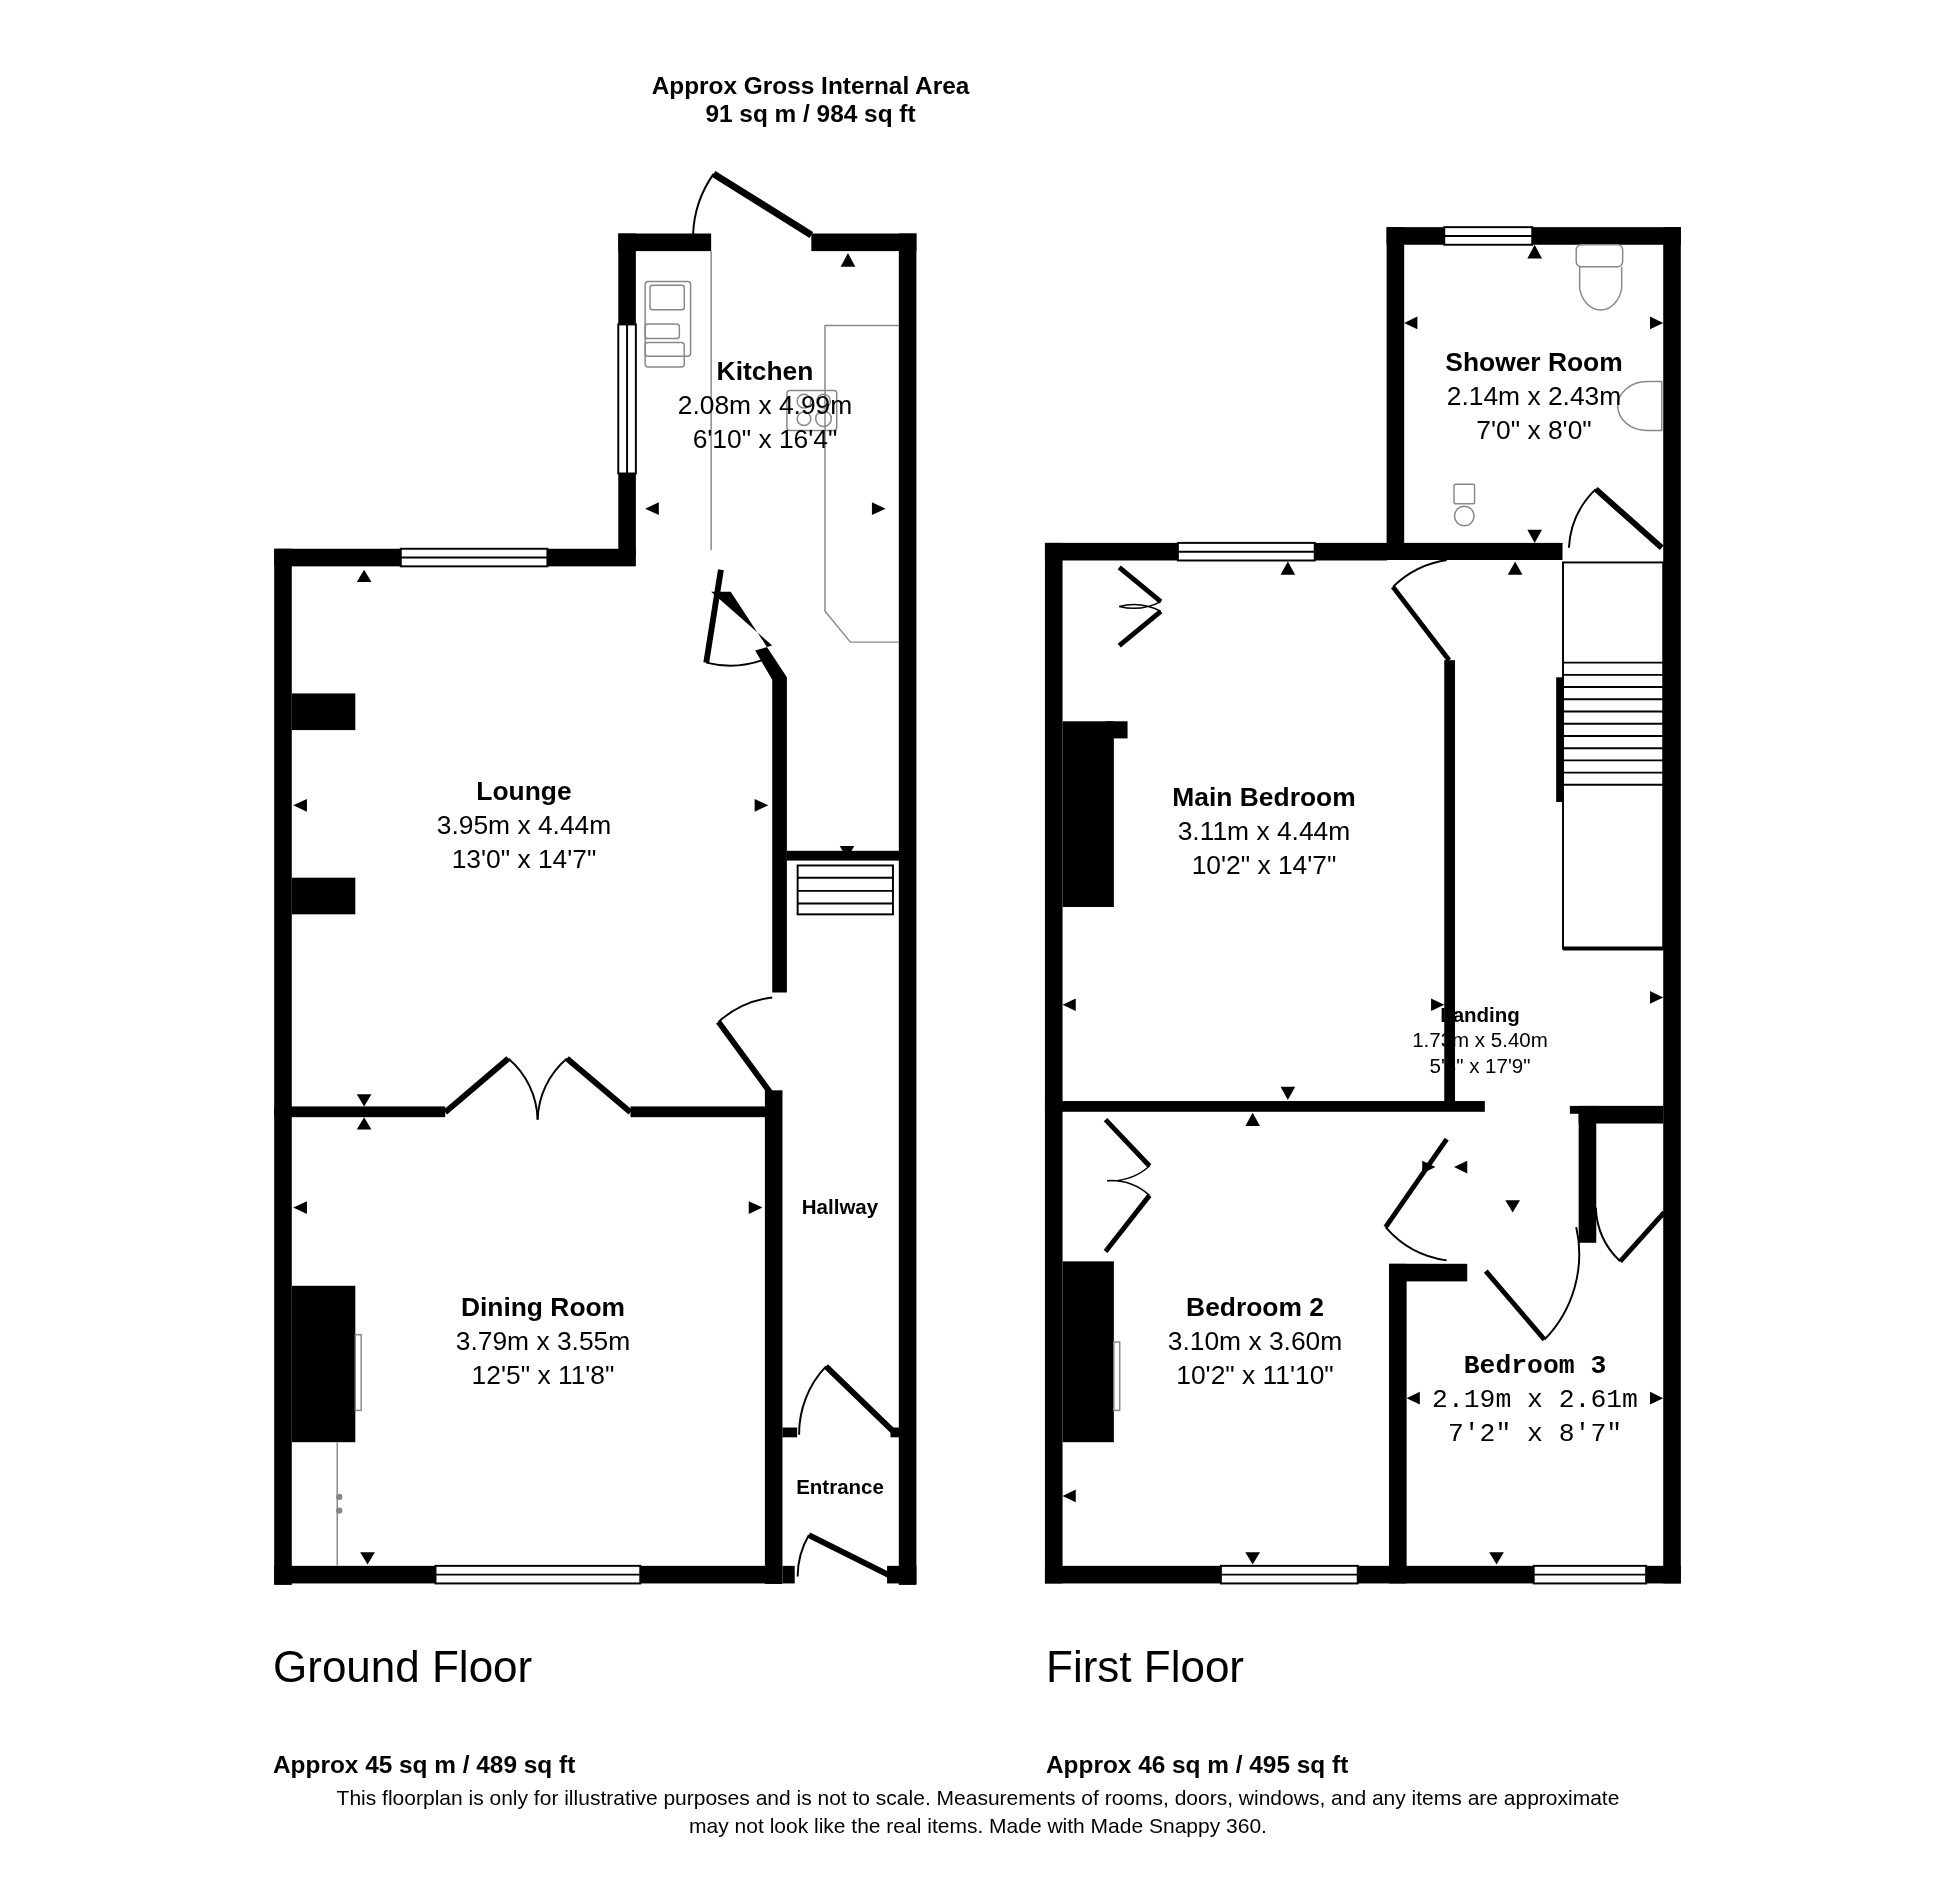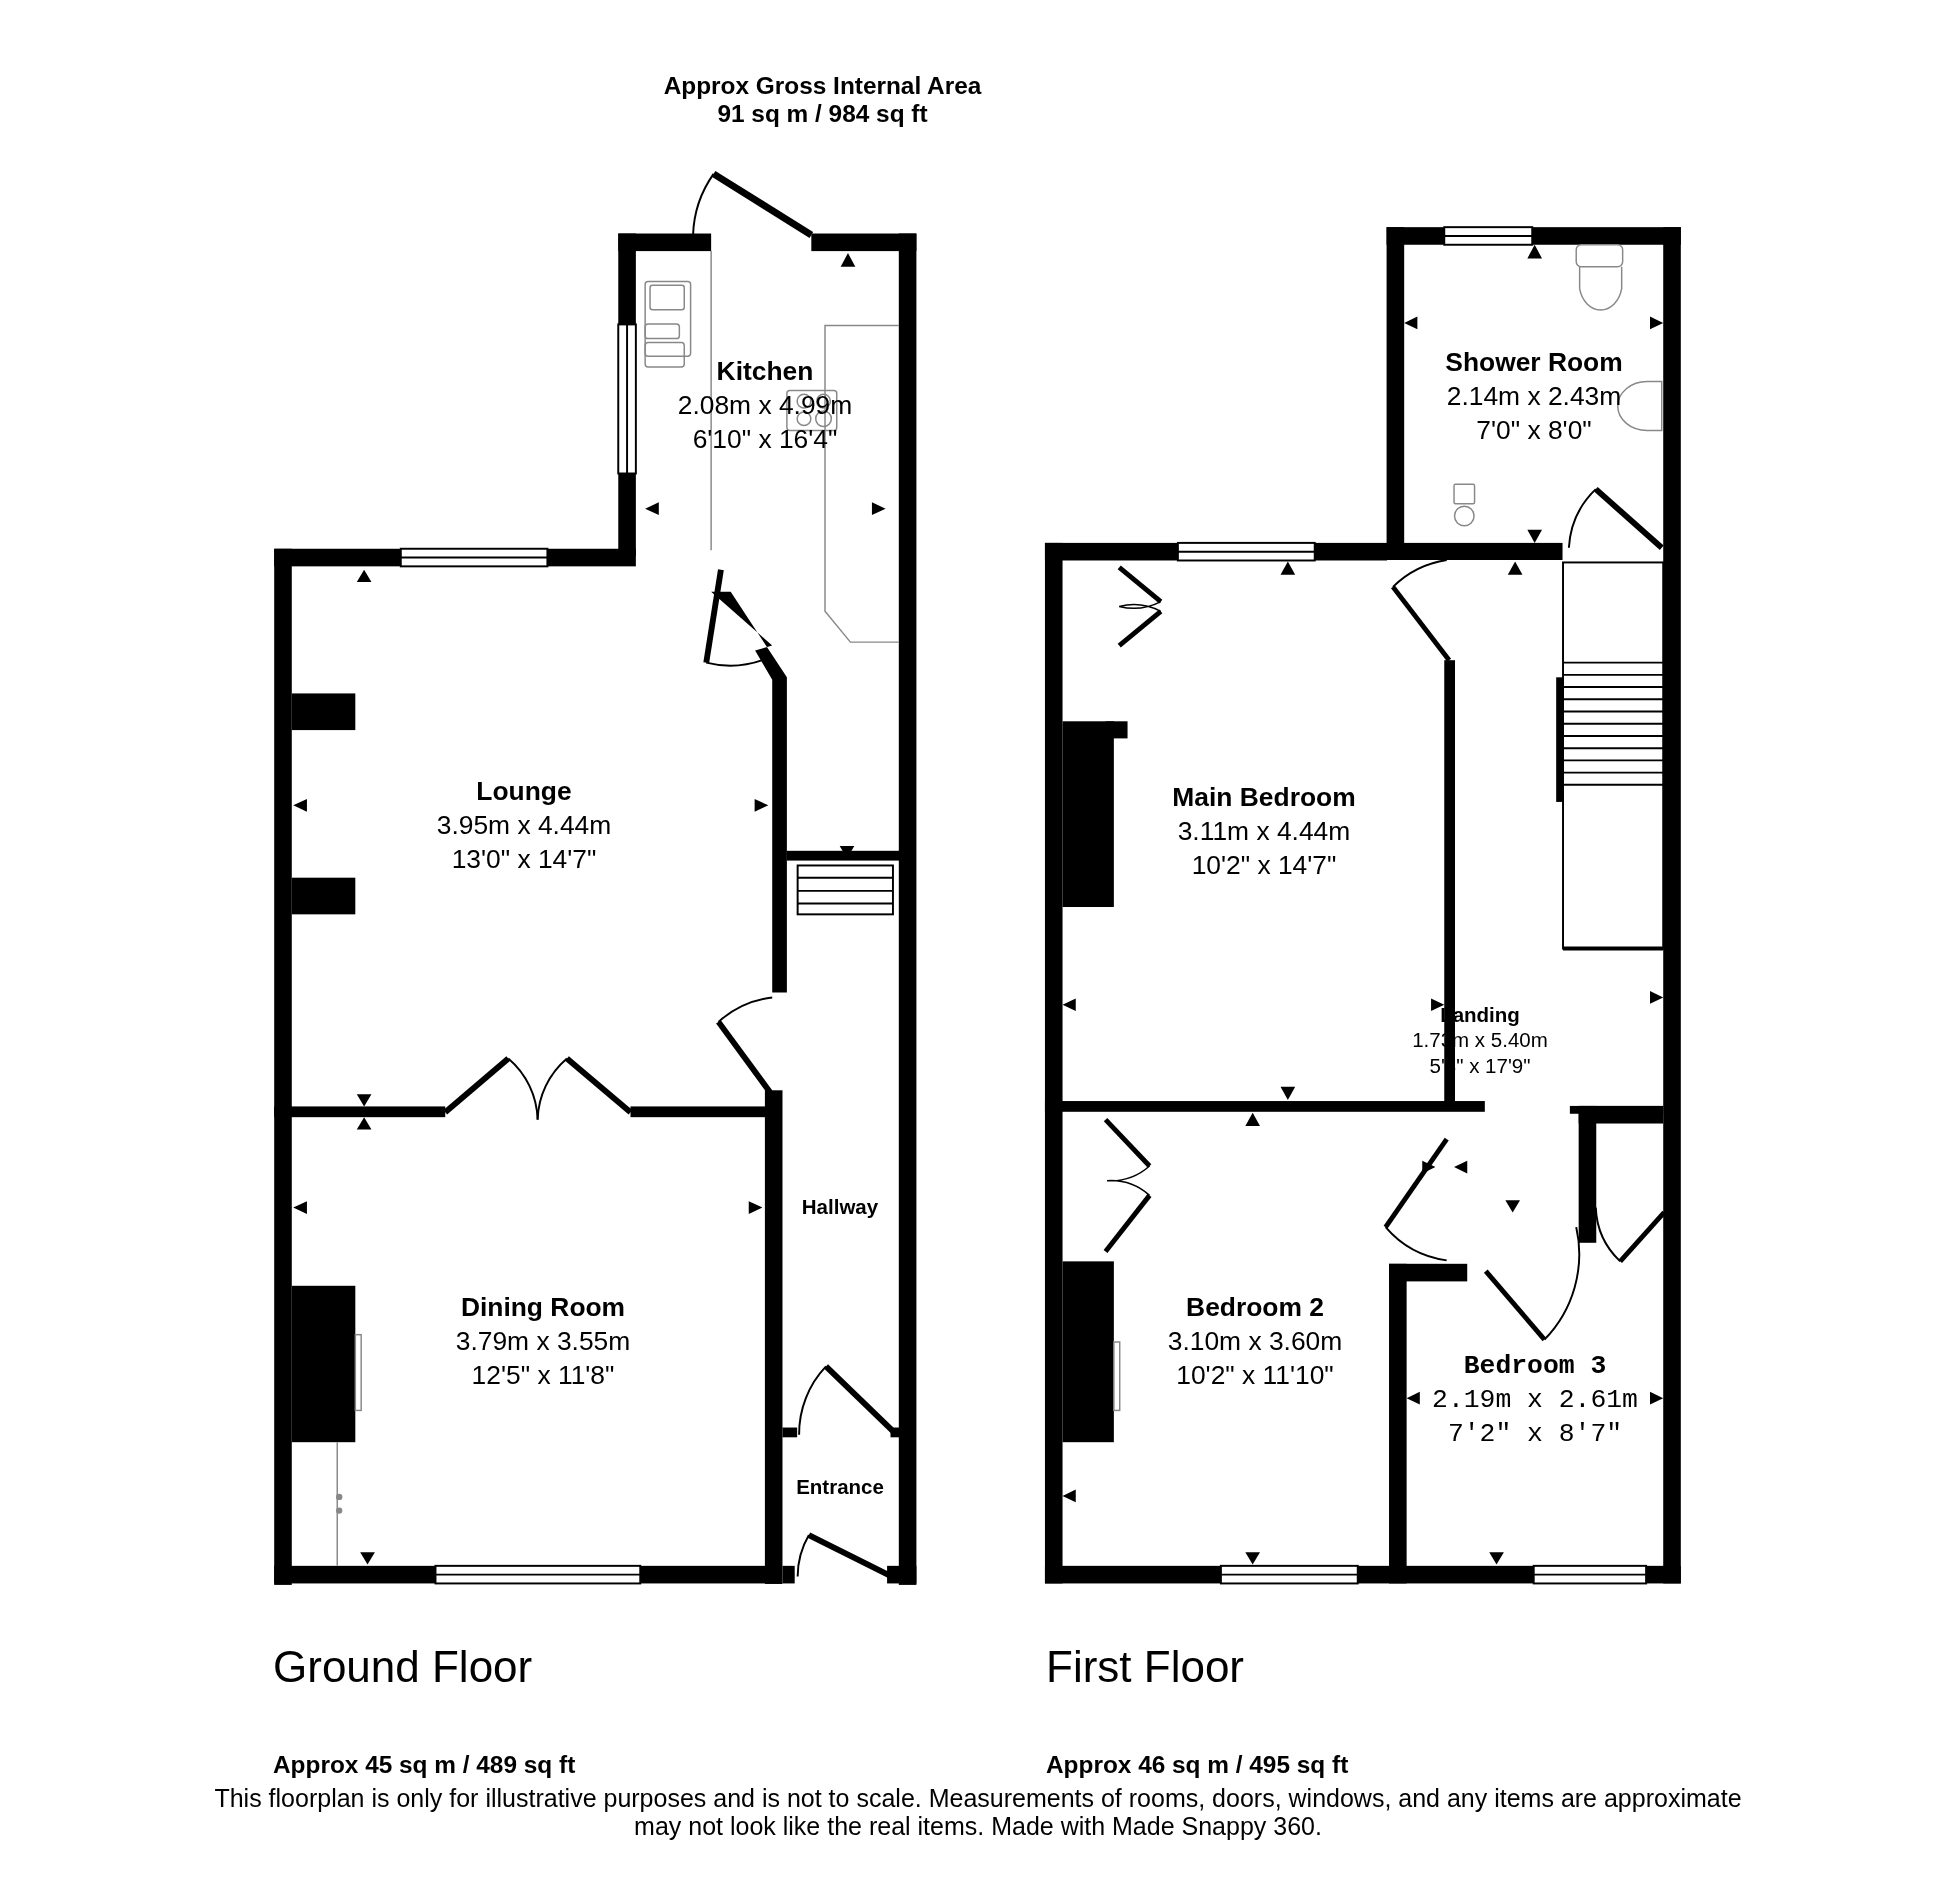--- a/index.html
+++ b/index.html
@@ -1,21 +1,21 @@
 <!DOCTYPE html>
 <html style="font-size:7.8px"><head>
 <meta charset="utf-8">
 <style>
   html, body { margin: 0; padding: 0; background: #ffffff; }
   body { width: 1955px; height: 1902px; position: relative; overflow: hidden; font-family: "Liberation Sans", sans-serif; color: #000; }
   .plan { position: absolute; left: 0; top: 0; width: 1955px; height: 1902px; }
-  .header { position: absolute; left: 12px; top: 72px; width: 1621px; text-align: center; font-weight: bold; font-size: 24.4px; line-height: 28px; }
+  .header { position: absolute; left: 0; top: 72px; width: 1621px; text-align: center; font-weight: bold; font-size: 24.4px; line-height: 28px; }
   .floor-label { position: absolute; font-size: 44px; line-height: 39px; }
   .floor-area { position: absolute; font-weight: bold; font-size: 24.4px; line-height: 28px; margin-top: 48px; }
-  .disclaimer { position: absolute; left: 196px; top: 1784px; width: 1564px; text-align: center; font-size: 25px; line-height: 28px; }
+  .disclaimer { position: absolute; left: 196px; top: 1784px; width: 1564px; text-align: center; font-size: 21px; line-height: 28px; }
   .room-label { position: absolute; text-align: center; transform: translateX(-50%); white-space: nowrap; }
   .room-label .name { font-weight: bold; }
   .lg { font-size: 26.4px; line-height: 34px; }
   .sm { font-size: 20.5px; line-height: 25.4px; }
 </style>
 </head>
 <body>
 
 <div class="header">
   <div>Approx Gross Internal Area</div>

